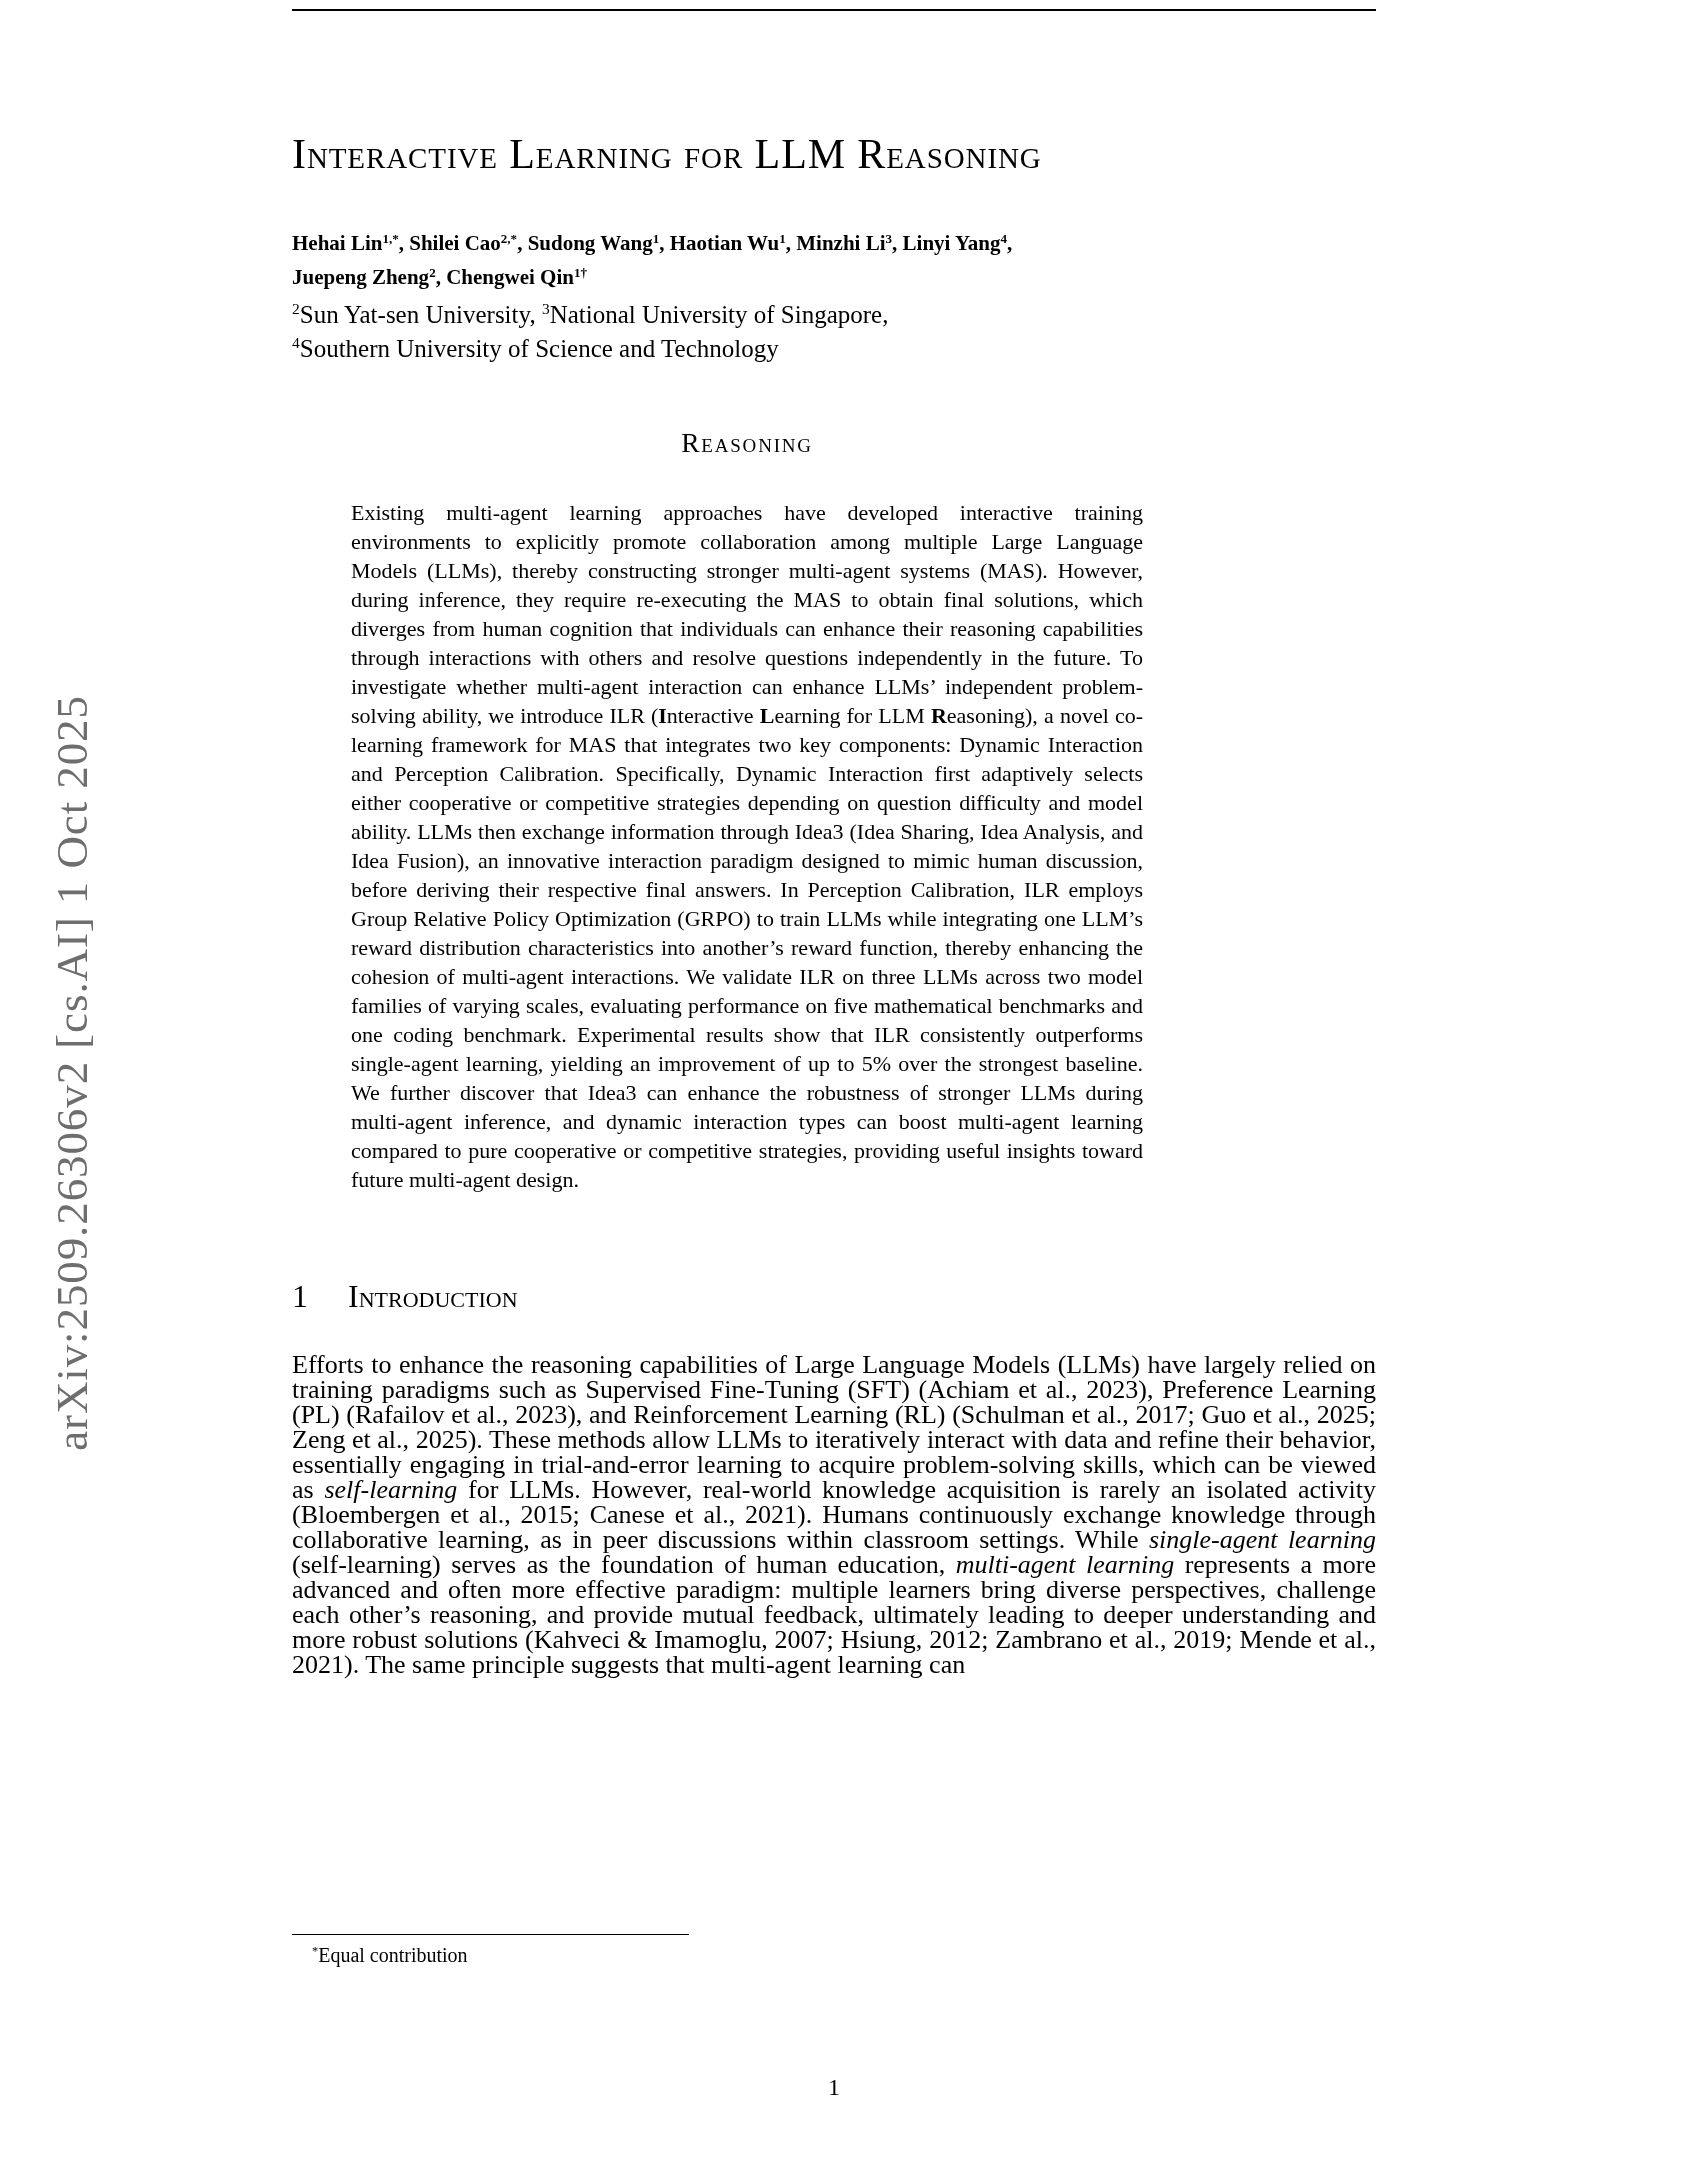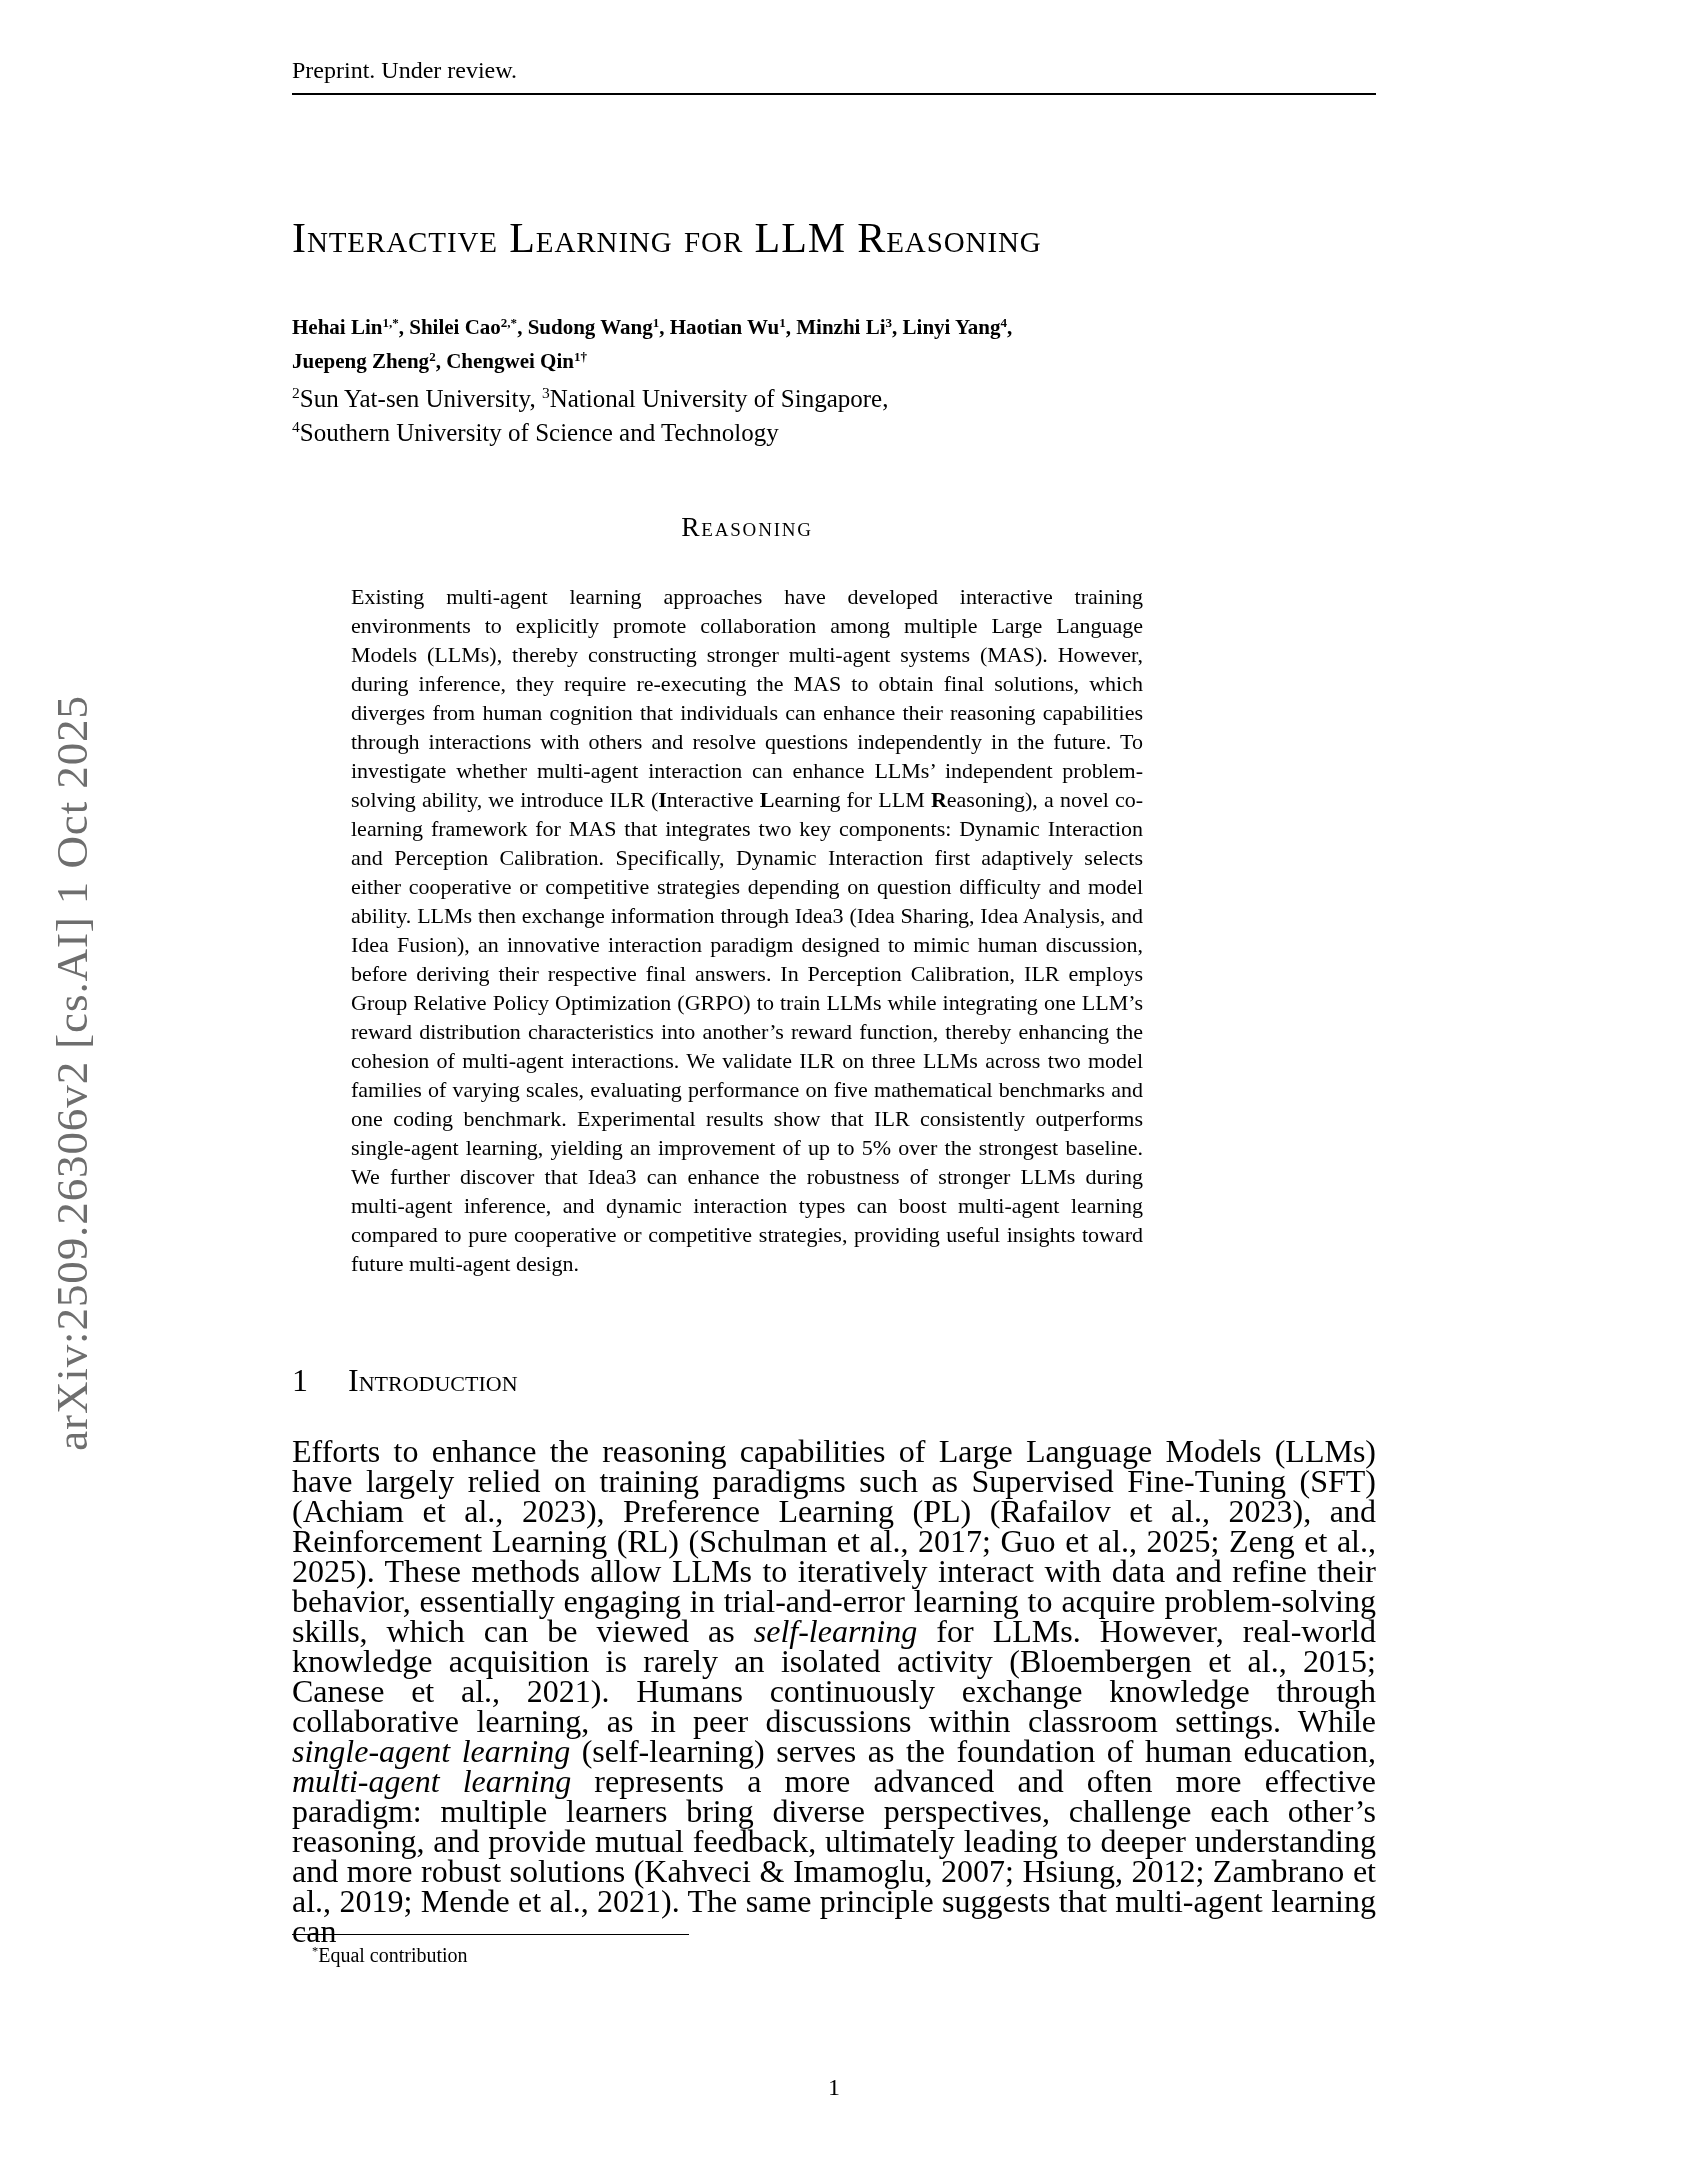--- a/index.html
+++ b/index.html
@@ -59,22 +59,22 @@
     font-size: 22px;
     line-height: 29px;
     text-align: justify;
   }
 
   .section-heading { margin-top: 84px; font-size: 32px; font-variant: small-caps; }
   .section-number { display: inline-block; margin-right: 40px; }
 
   .intro-body {
     margin-top: 37px;
-    font-size: 32px;
-    line-height: 30px;
+    font-size: 26px;
+    line-height: 25px;
     text-align: justify;
   }
 
   .footnotes {
     position: absolute;
     left: 292px;
     top: 1934px;
     width: 1084px;
     font-size: 20px;
     line-height: 27.5px;
@@ -93,21 +93,20 @@
 </style>
 </head>
 <body>
 
 <div class="page">
 
   <div class="watermark">arXiv:2509.26306v2  [cs.AI]  1 Oct 2025</div>
 
   <div class="content">
 
-    <div class="preprint-header">Preprint. Under review.</div>
     <hr class="header-rule">
 
     <h1 class="paper-title">Interactive Learning for LLM Reasoning</h1>
 
     <div class="authors">
       <div>Hehai Lin<sup>1,*</sup>, Shilei Cao<sup>2,*</sup>, Sudong Wang<sup>1</sup>, Haotian Wu<sup>1</sup>, Minzhi Li<sup>3</sup>, Linyi Yang<sup>4</sup>,</div>
       <div>Juepeng Zheng<sup>2</sup>, Chengwei Qin<sup>1†</sup></div>
     </div>
 
     <div class="affiliations">

